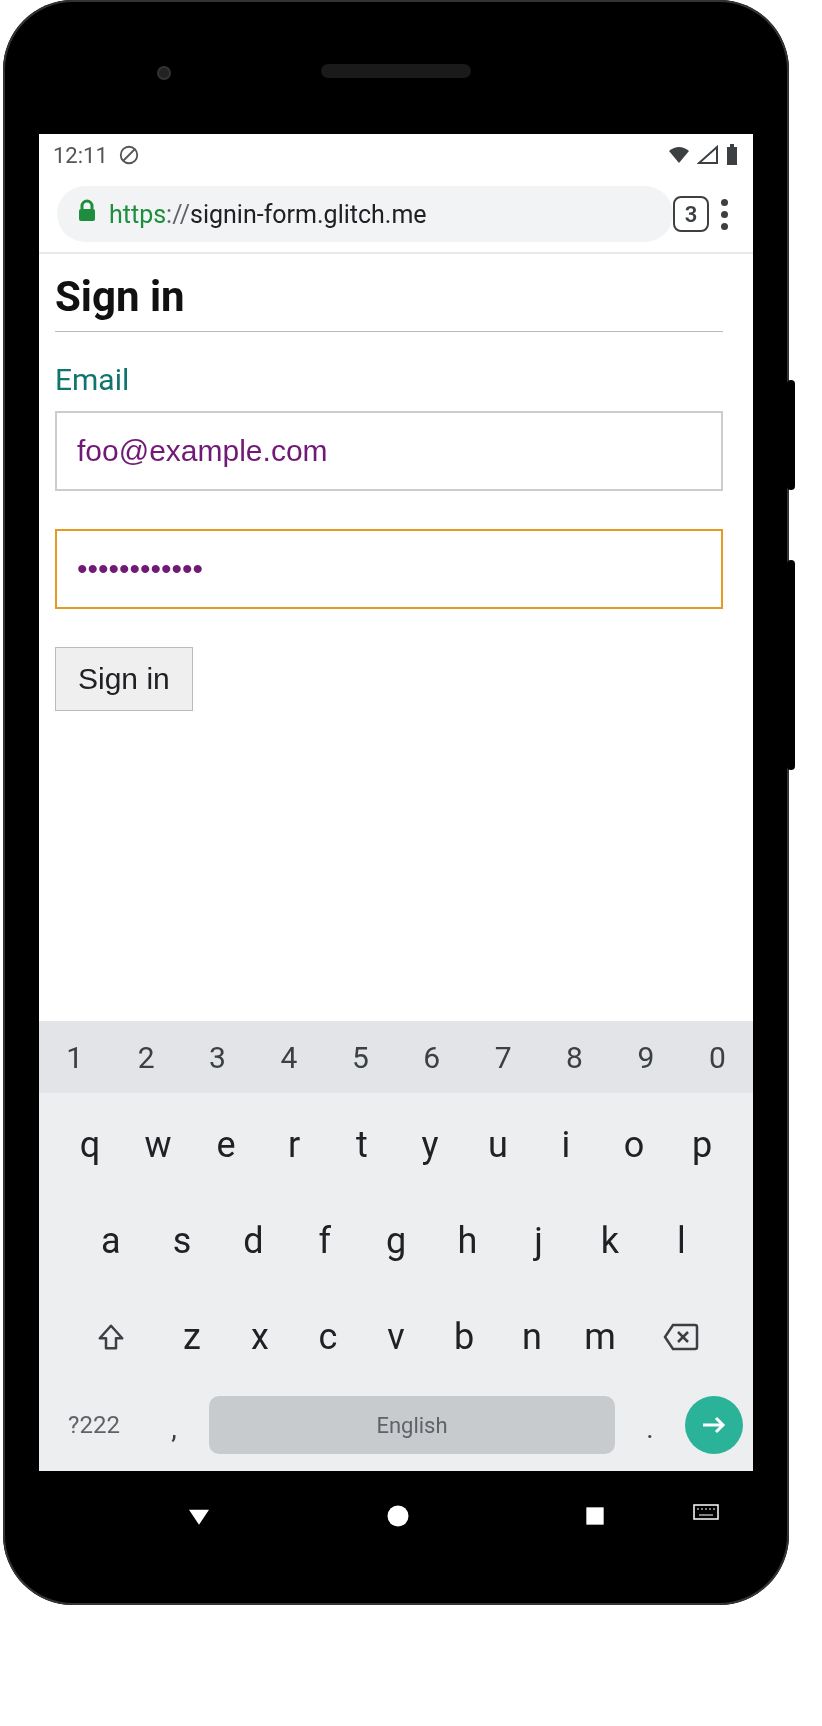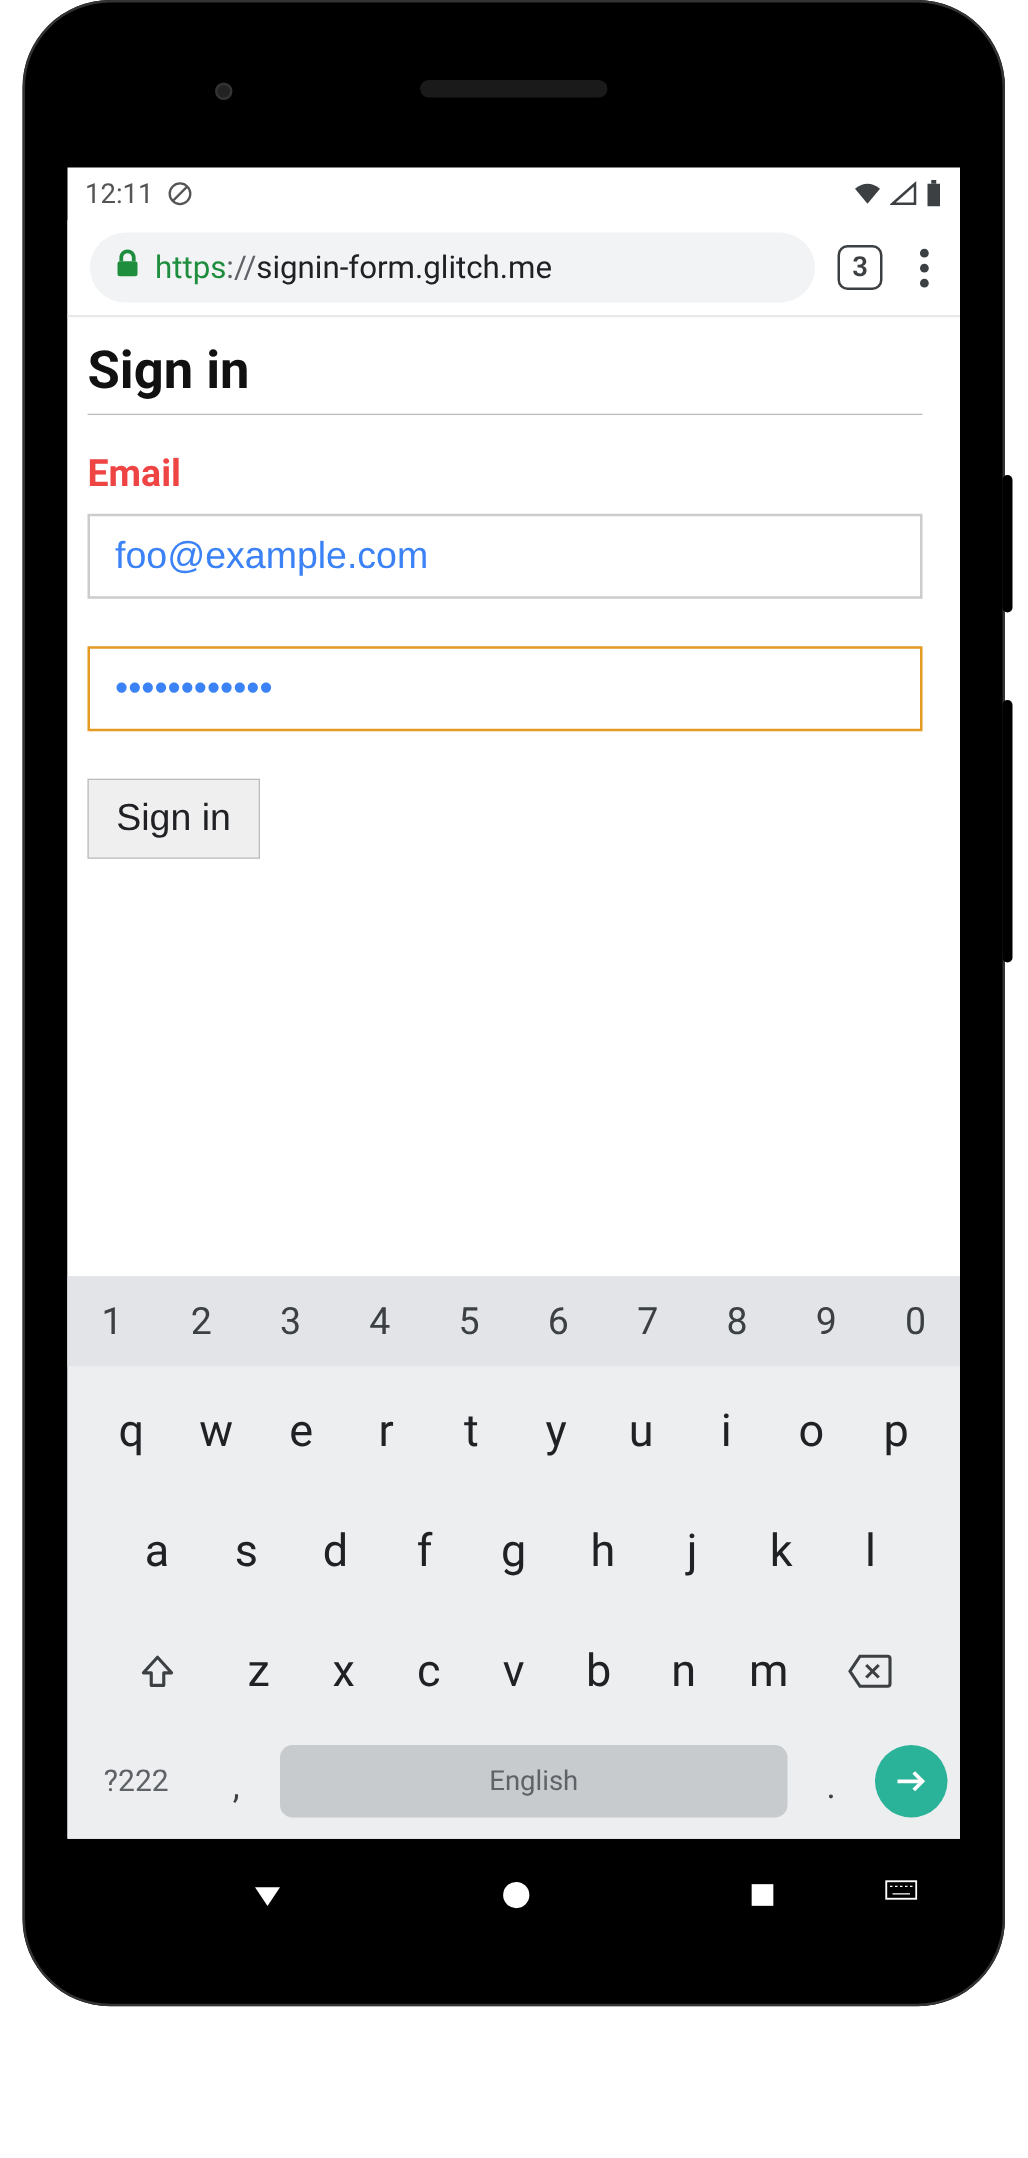--- a/index.html
+++ b/index.html
@@ -8,21 +8,21 @@
     padding: 0;
     background: #fff;
     font-family: -apple-system, BlinkMacSystemFont, "Segoe UI", Roboto, Arial, sans-serif;
     width: 822px;
     height: 1726px;
     position: relative;
   }
   
   .phone {
     position: absolute;
-    left: 18px;
+    left: 3px;
     top: 0;
     width: 786px;
     height: 1605px;
     background: #000;
     border-radius: 70px;
     box-shadow: 0 0 0 2px #333 inset;
   }
   .phone-inner {
     position: absolute;
     left: 14px;
@@ -82,21 +82,20 @@
   }
   .status-left { display: flex; align-items: center; gap: 10px; }
   .status-right { display: flex; align-items: center; gap: 6px; }
   .status-icon { display: inline-flex; }
   
   .browser-bar {
     height: 78px;
     display: flex;
     align-items: center;
     padding: 0 14px 0 18px;
-    gap: 18px;
     border-bottom: 2px solid #e9e9e9;
     background: #fff;
   }
   .url-pill {
     flex: 1;
     height: 56px;
     background: #f1f3f4;
     border-radius: 30px;
     display: flex;
     align-items: center;
@@ -142,32 +141,31 @@
     margin: 0 0 10px 0;
     color: #111;
   }
   .hr {
     border: none;
     border-top: 1px solid #bbb;
     margin: 0 0 30px 0;
   }
   .field-label {
     font-size: 30px;
-    color: #ef4444;
+    color: #0f766e;
     margin-bottom: 14px;
-    font-weight: bold;
   }
   .text-input {
     width: 100%;
-    height: 68px;
+    height: 80px;
     border: 2px solid #ccc;
     background: #fff;
     font-size: 30px;
     padding: 0 20px;
-    color: #3b82f6;
+    color: #701a75;
     outline: none;
     margin-bottom: 38px;
   }
   .text-input.focused {
     border: 2px solid #e59b21;
   }
   .btn {
     display: inline-block;
     padding: 14px 22px;
     font-size: 30px;

